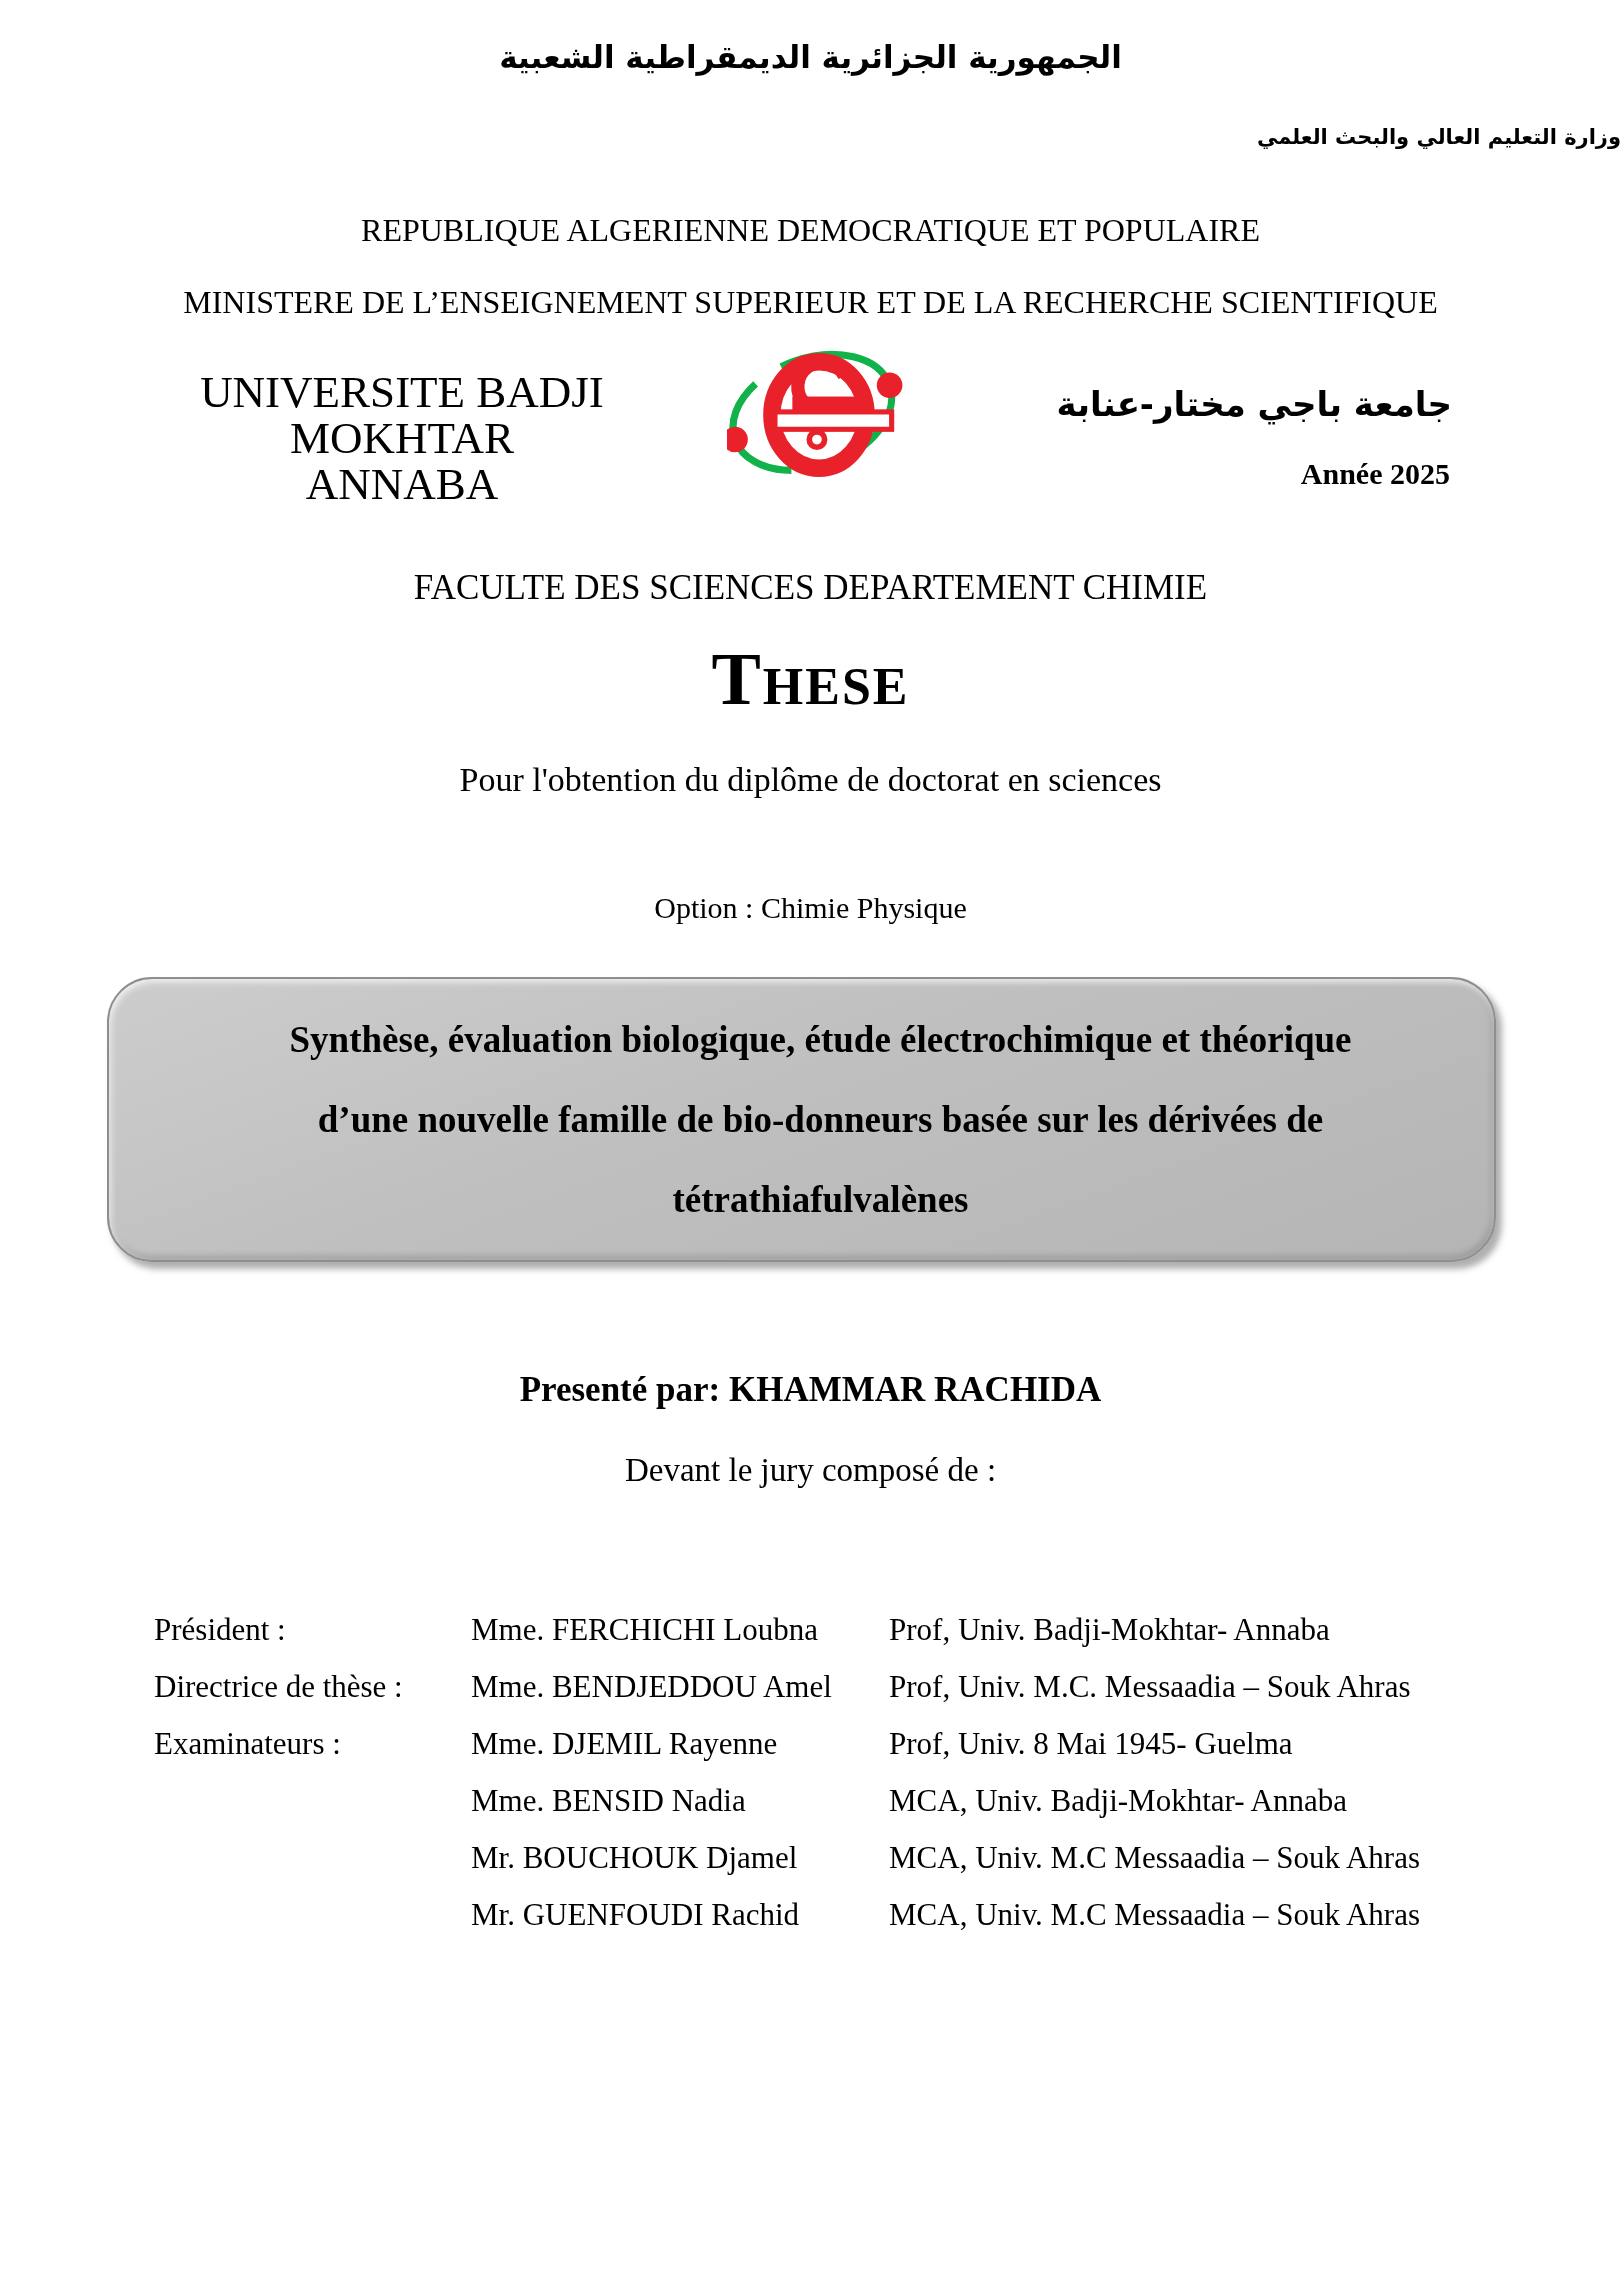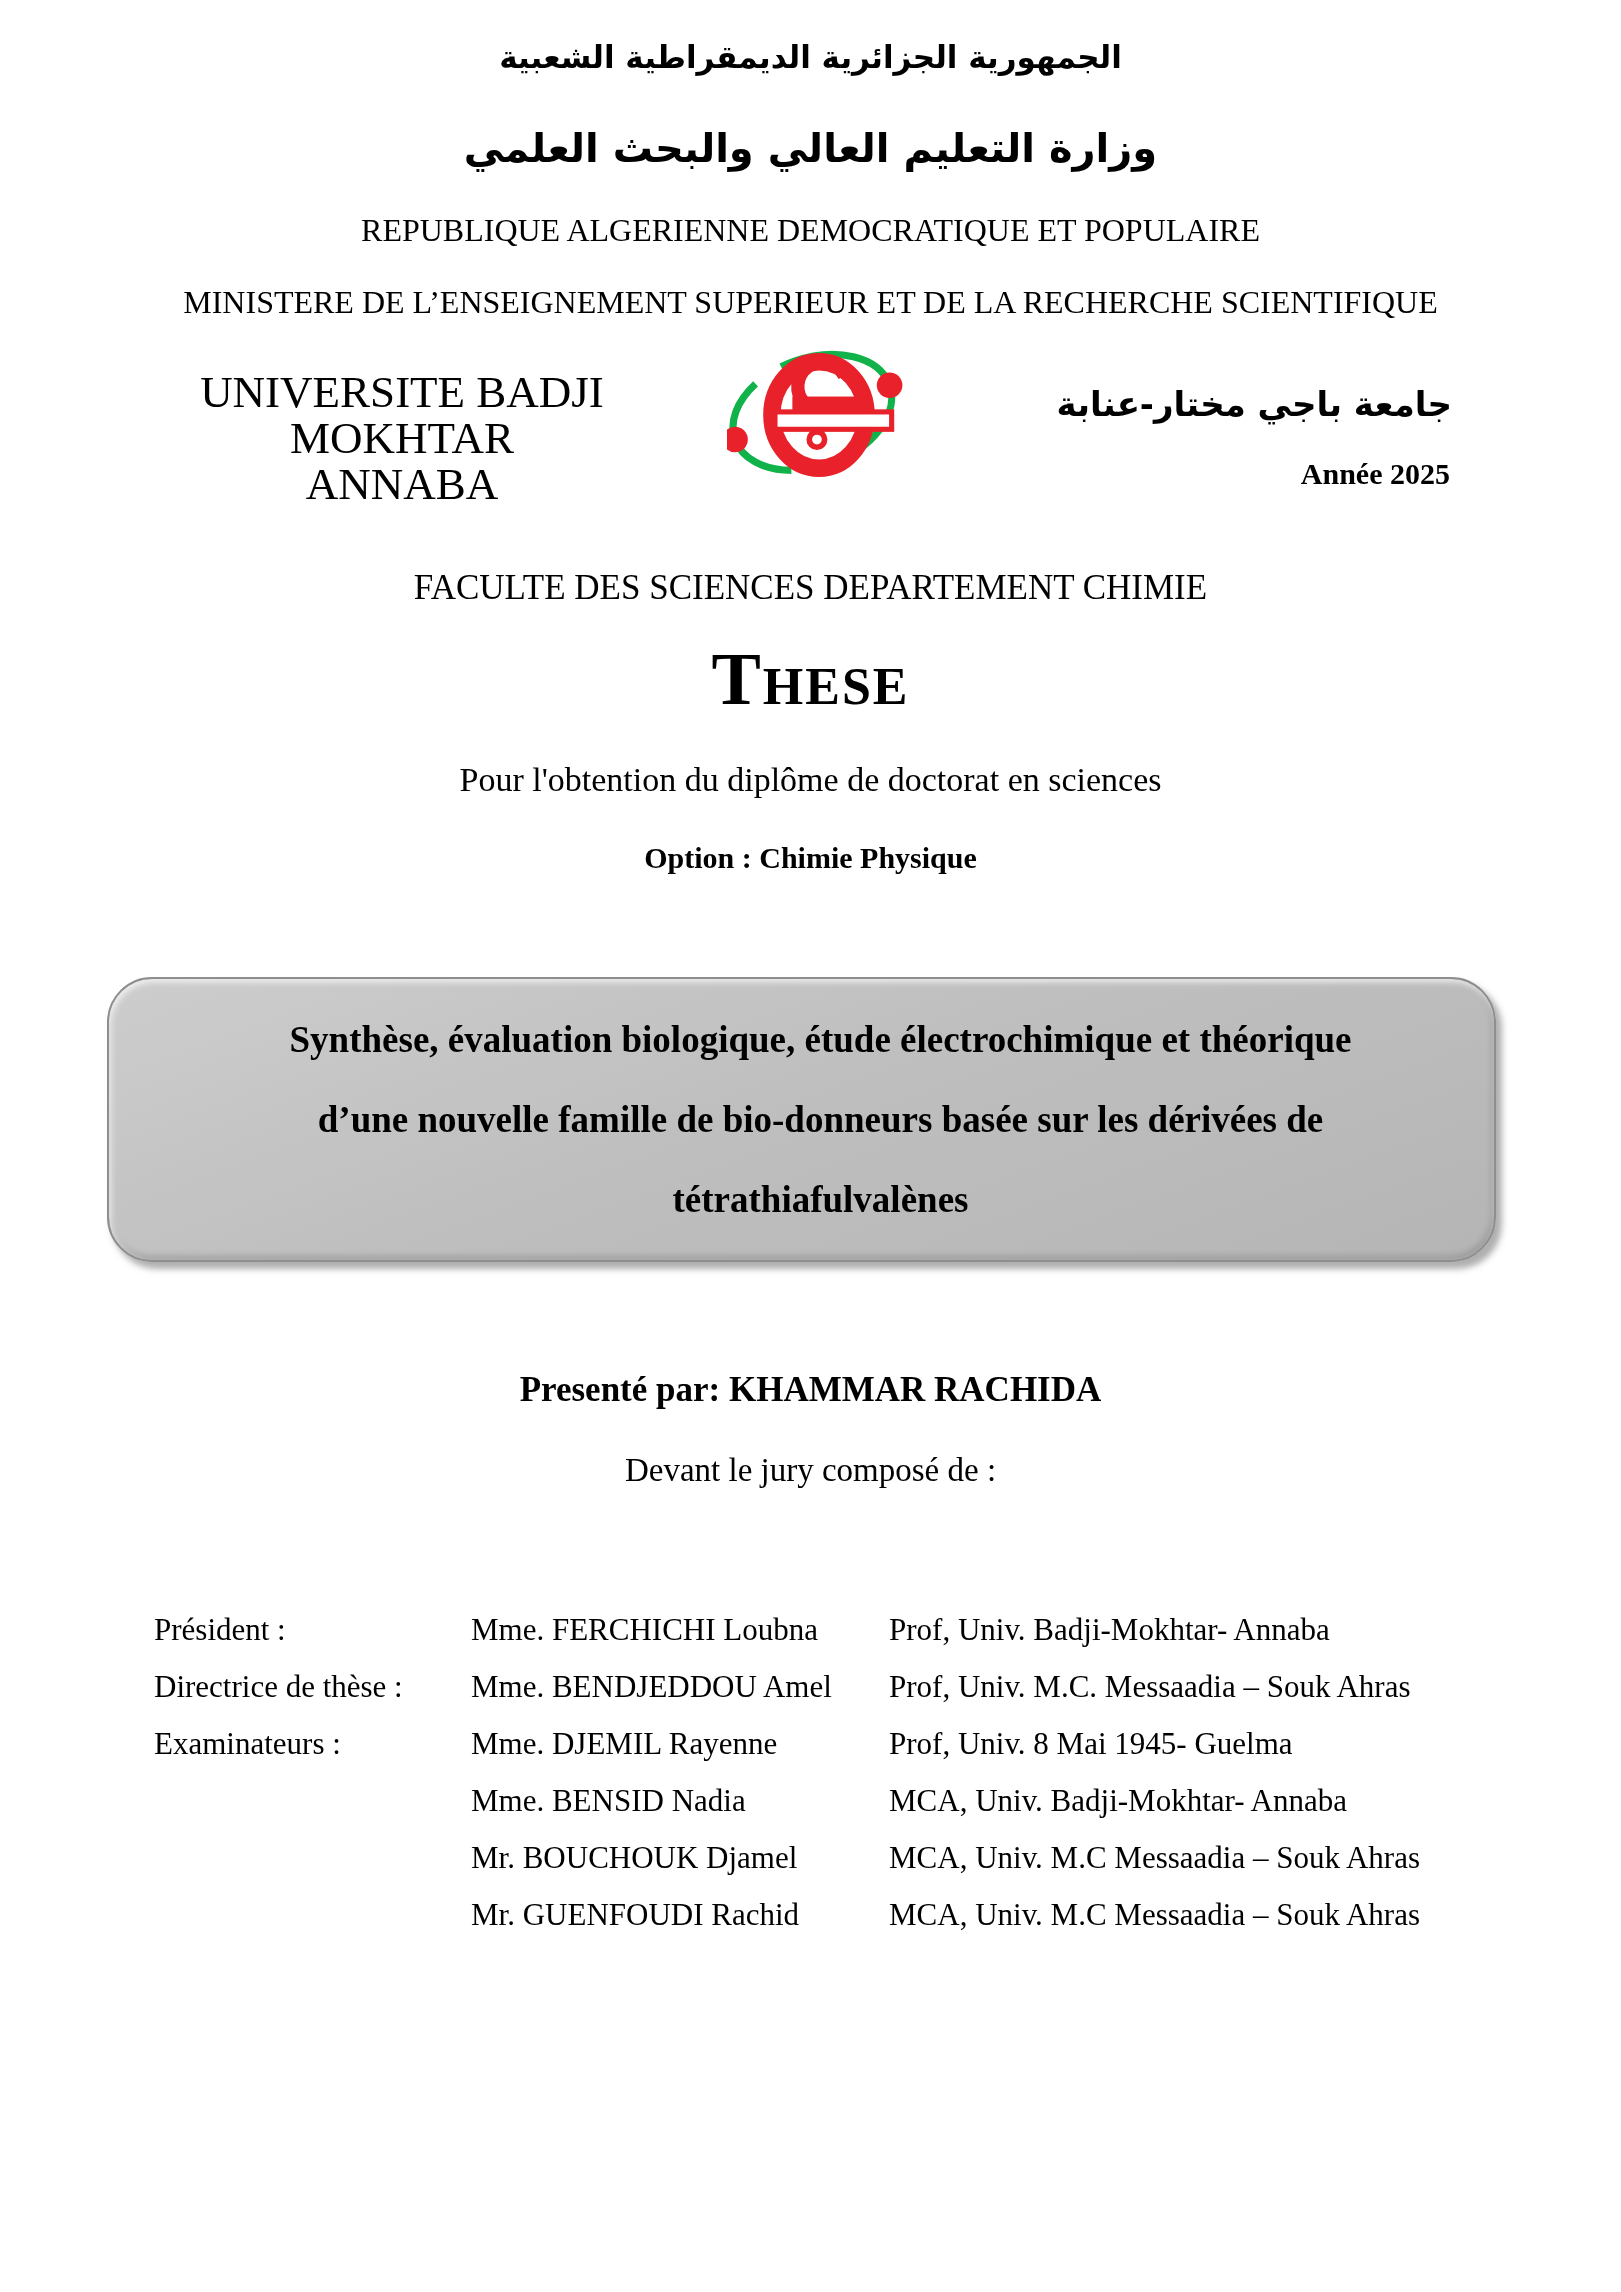--- a/index.html
+++ b/index.html
@@ -13,21 +13,21 @@
     overflow: hidden;
   }
   .abs { position: absolute; }
   .center { left: 0; width: 1621px; text-align: center; }
 
   .arabic {
     font-family: "DejaVu Sans", sans-serif;
     font-weight: bold;
   }
   .ar-line1 { top: 39px; font-size: 31px; }
-  .ar-line2 { top: 125px; font-size: 40px; }
+  .ar-line2 { top: 125px; font-size: 21px; text-align: right; }
 
   .republic-line { top: 212px; font-size: 32px; letter-spacing: 0px; }
   .ministry-line { top: 284px; font-size: 32px; }
 
   .univ-left {
     left: 118px; top: 369px; width: 568px;
     text-align: center; font-size: 45px; line-height: 46px;
   }
 
   .logo-wrap { left: 727px; top: 329px; width: 186px; height: 174px; }
@@ -36,21 +36,21 @@
   .annee   { top: 457px; right: 171px; font-size: 30px; font-weight: bold; }
 
   .faculty-line { top: 568px; font-size: 35px; }
 
   .these-title {
     top: 637px; font-size: 52px; font-weight: bold; letter-spacing: 2px;
   }
   .these-title::first-letter { font-size: 74px; }
 
   .degree-line { top: 761px; font-size: 34px; }
-  .option-line { top: 841px; font-size: 30px; font-weight: bold; }
+  .option-line { top: 891px; font-size: 30px; font-weight: normal; }
 
   .title-box {
     left: 107px; top: 977px; width: 1347px; height: 281px;
     border: 2.9px solid #8e8e8e;
     border-radius: 45px;
     background: linear-gradient(160deg, #cdcdcd 0%, #bfbfbf 45%, #b5b5b5 100%);
     box-shadow: 5.9px 6.9px 6.9px rgba(110,110,110,0.55),
                 inset 2px 2.9px 5.9px rgba(255,255,255,0.75),
                 inset -2px -3.9px 5.9px rgba(120,120,120,0.45);
     display: flex; flex-direction: column; justify-content: center;

